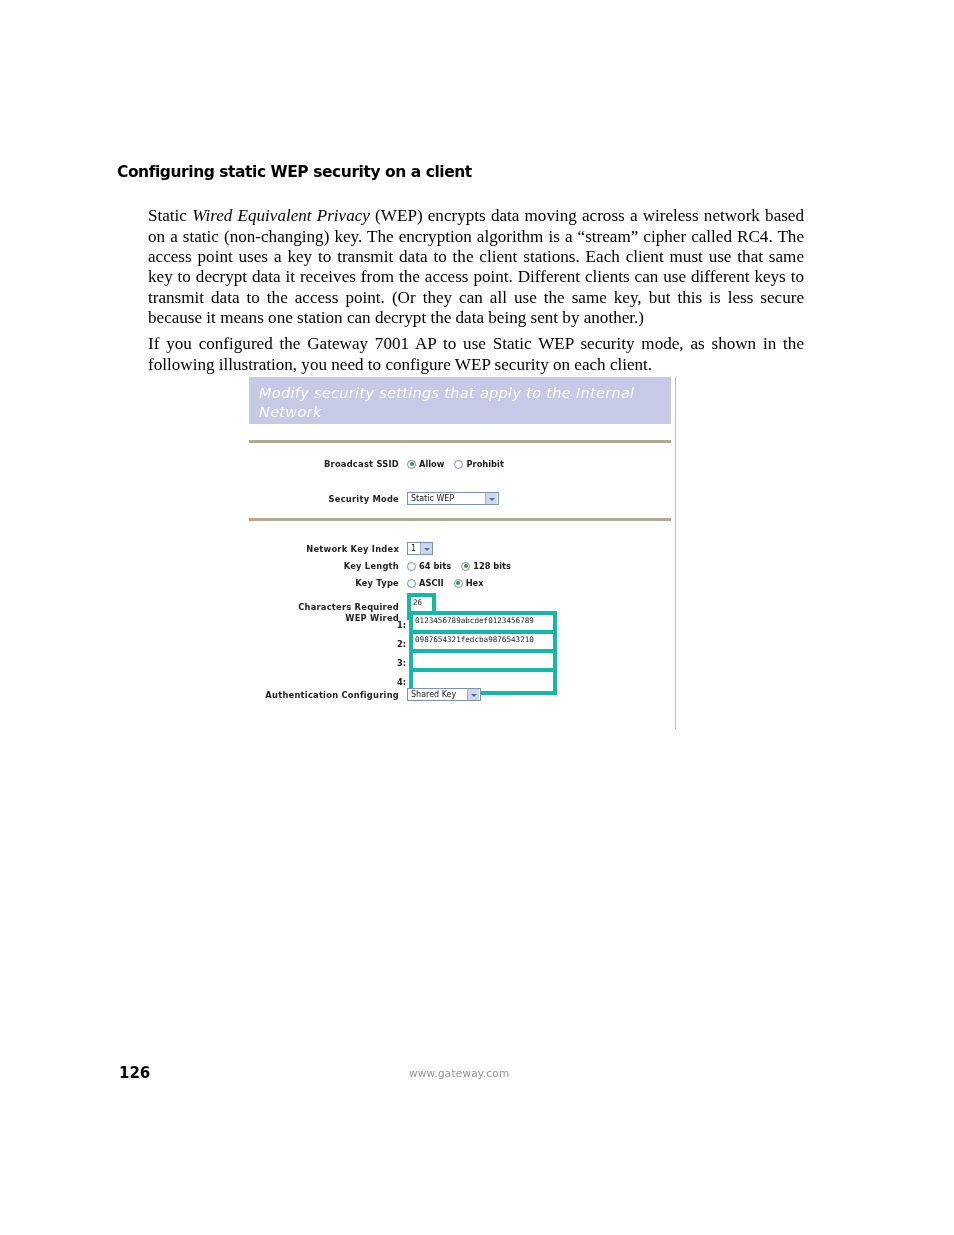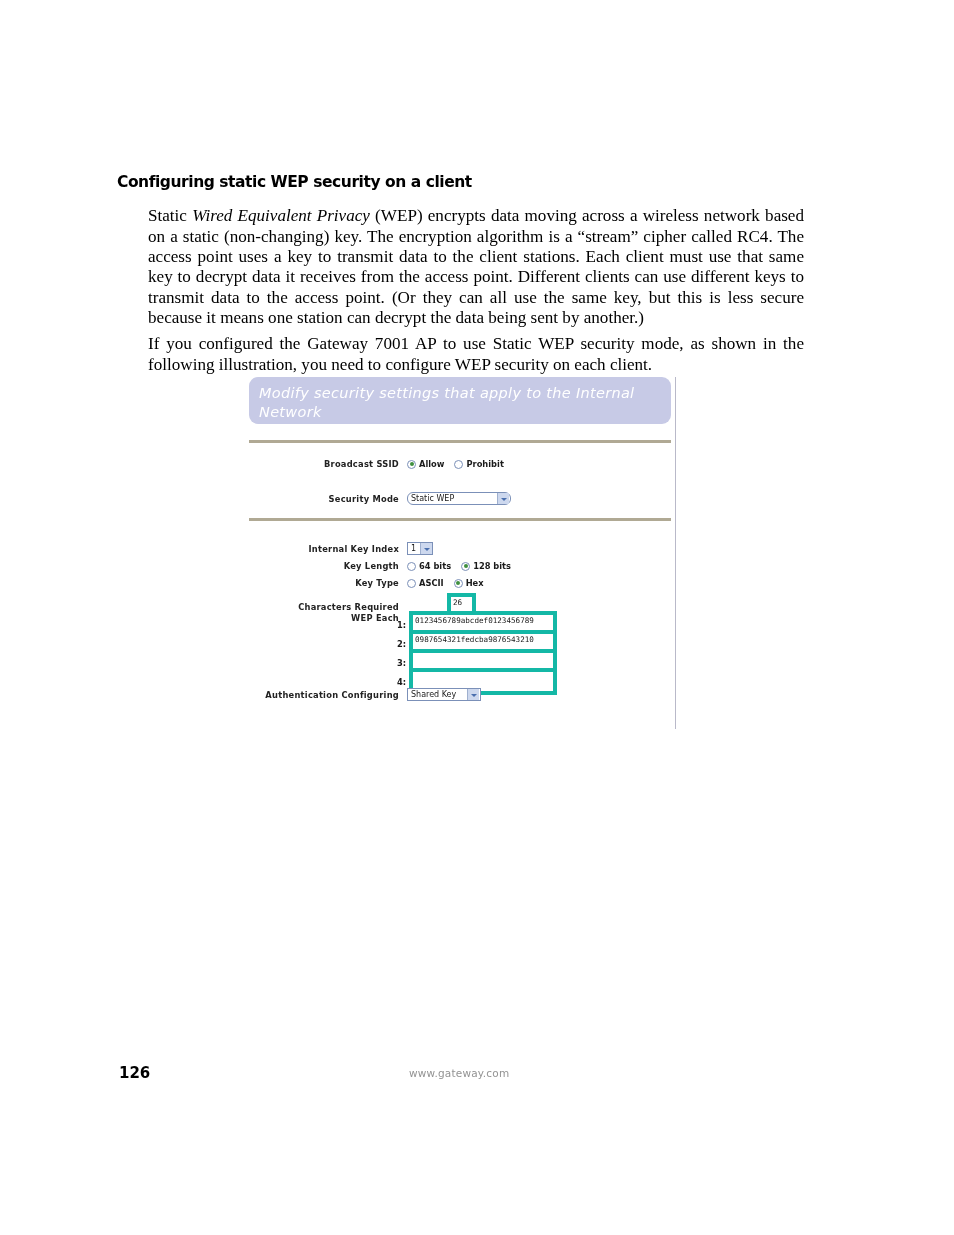--- a/index.html
+++ b/index.html
@@ -19,21 +19,20 @@
   .page-heading {
     position: absolute;
     left: 117px;
     top: 163px;
     font-family: "DejaVu Sans", sans-serif;
     font-weight: bold;
     font-size: 15.5px;
     letter-spacing: -0.45px;
     color: #000000;
     white-space: nowrap;
-    margin-top: 10px;
   }
 
   
   .body-para {
     position: absolute;
     left: 148px;
     width: 656px;
     font-family: "Liberation Serif", serif;
     font-size: 17.1px;
     line-height: 20.4px;
@@ -56,21 +55,20 @@
   }
   .shot-header {
     position: absolute;
     left: 0;
     top: 0;
     width: 422px;
     height: 47px;
     background: #c7cae6;
     box-sizing: border-box;
     padding: 7px 0 0 10px;
-    border-radius: 9px;
   }
   .shot-header-text {
     font-family: "DejaVu Sans", sans-serif;
     font-style: italic;
     font-size: 14.5px;
     line-height: 19px;
     color: #ffffff;
     letter-spacing: 0.3px;
     width: 408px;
   }
@@ -182,21 +180,21 @@
   .sel .arrow::after {
     content: "";
     position: absolute;
     left: 50%;
     top: 50%;
     margin: -1px 0 0 -3px;
     border-left: 3px solid transparent;
     border-right: 3px solid transparent;
     border-top: 3px solid #4a6fae;
   }
-  .sel.wide { width: 104px; border-radius: 6px; }
+  .sel.wide { width: 92px; }
   .sel.narrow { width: 26px; }
   .sel.auth { width: 74px; }
 
   
   .tinput {
     border: 4px solid #14b8a6;
     background: #ffffff;
     height: 27px;
     box-sizing: border-box;
     font-family: "DejaVu Sans Mono", monospace;
@@ -283,21 +281,21 @@
     <div class="flabel">Security Mode</div>
     <div class="fval">
       <span class="sel wide">
         <span class="seltext">Static WEP</span>
         <span class="arrow"></span>
       </span>
     </div>
   </div>
 
   <div class="frow" style="left:0; top:165px;">
-    <div class="flabel">Internal Key Index</div>
+    <div class="flabel">Network Key Index</div>
     <div class="fval">
       <span class="sel narrow">
         <span class="seltext">1</span>
         <span class="arrow"></span>
       </span>
     </div>
   </div>
 
   <div class="frow" style="left:0; top:184px;">
     <div class="flabel">Key Length</div>
@@ -320,29 +318,29 @@
         <span class="radio"></span>
         <span class="radio-label">ASCII</span>
       </span>
       <span class="radio-opt">
         <span class="radio on"></span>
         <span class="radio-label">Hex</span>
       </span>
     </div>
   </div>
 
-  <div class="frow" style="left:0; top:216px;gap:40px;">
+  <div class="frow" style="left:0; top:216px;">
     <div class="flabel">Characters Required</div>
     <div class="fval">
       <span class="tinput small">26</span>
     </div>
   </div>
 
   <div class="frow" style="left:0; top:236px;">
-    <div class="flabel">WEP Each</div>
+    <div class="flabel">WEP Wired</div>
   </div>
 
   <div class="keyrow" style="left:145px; top:234px;">
     <span class="keynum">1:</span>
     <span class="tinput key">0123456789abcdef0123456789</span>
   </div>
   <div class="keyrow" style="left:145px; top:253px;">
     <span class="keynum">2:</span>
     <span class="tinput key">0987654321fedcba9876543210</span>
   </div>

